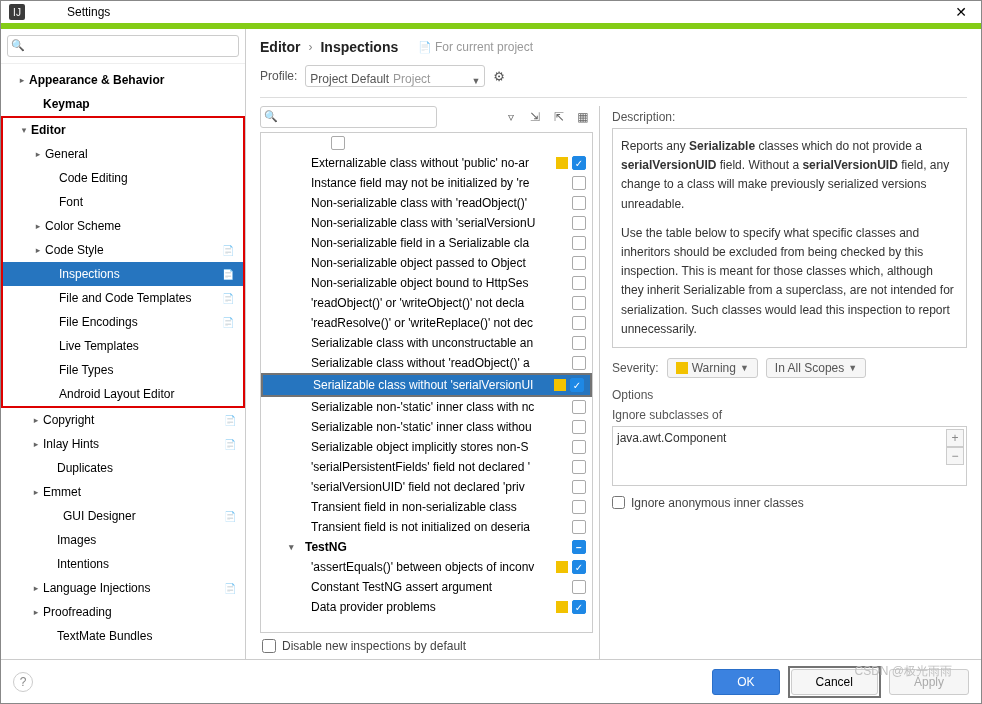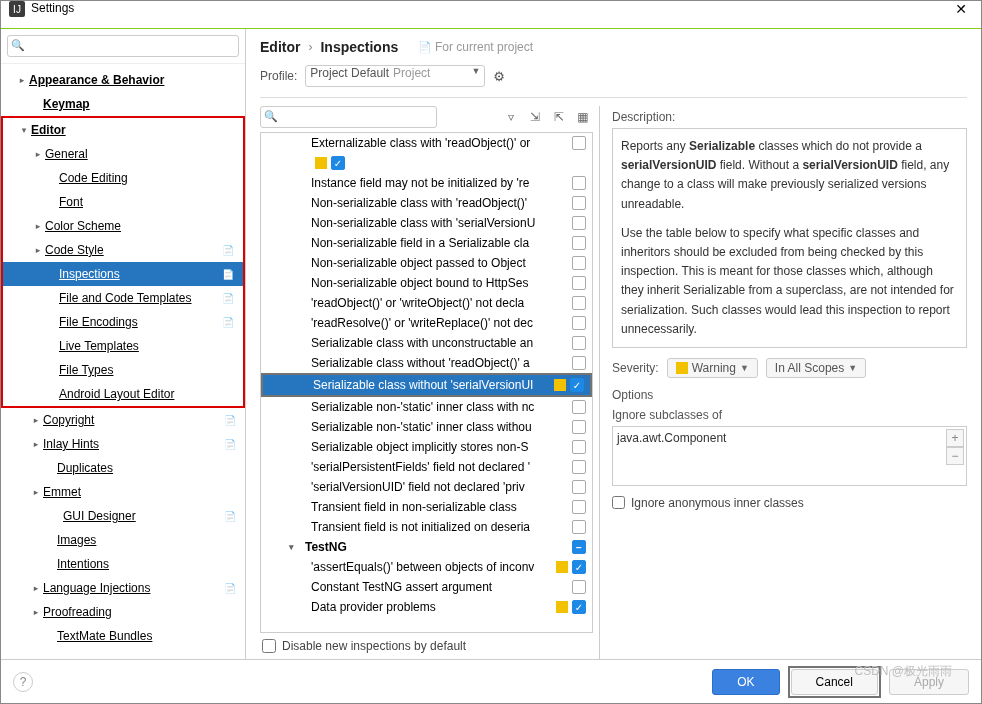--- a/index.html
+++ b/index.html
@@ -1,41 +1,41 @@
 <!DOCTYPE html>
 <html><head>
 <meta charset="utf-8">
 <style>
 * { box-sizing: border-box; margin: 0; padding: 0; font-family: "Segoe UI", Arial, sans-serif; font-size: 12px; }
 body { width: 982px; height: 704px; background: #fff; display: flex; flex-direction: column; border: 1px solid #888; overflow: hidden; }
-.titlebar { height: 28px; display: flex; padding: 0 8px; border-bottom: 1px solid #84cc16; }
+.titlebar { height: 28px; display: flex; align-items: center; padding: 0 8px; border-bottom: 6px solid #84cc16; gap: 36px; }
 .titlebar .icon { width: 16px; height: 16px; background: #3b3b3b; color:#fff; font-size:10px; display:flex; align-items:center; justify-content:center; margin-right: 6px; border-radius:2px;}
 .titlebar .title { flex: 1; }
 .titlebar .close { font-size: 14px; cursor: pointer; padding: 0 6px; }
 .main { flex: 1; display: flex; overflow: hidden; }
 .sidebar { width: 245px; border-right: 1px solid #ccc; display: flex; flex-direction: column; }
 .sidebar-search { padding: 6px; border-bottom: 1px solid #eee; }
 .sidebar-search input { width: 100%; height: 22px; border: 1px solid #ccc; border-radius: 3px; padding: 0 18px 0 16px; }
 .search-wrap { position: relative; }
 .search-wrap .mag { position: absolute; left: 4px; top: 4px; color: #888; font-size: 11px; }
 .tree { flex: 1; overflow: auto; padding: 4px 0; }
 .tree-item { display: flex; align-items: center; height: 24px; padding-right: 8px; cursor: pointer; white-space: nowrap; }
 .tree-item .arrow { width: 14px; text-align: center; color: #666; font-size: 9px; }
 .tree-item.bold > .label { font-weight: bold; }
 .tree-item.selected { background: #2675bf; color: #fff; }
-.tree-item .label { flex: 1; overflow: hidden; text-overflow: ellipsis; text-decoration: underline; }
+.tree-item .label { flex: 1; overflow: hidden; text-overflow: ellipsis; }
 .tree-item .doc { color: #bbb; font-size: 10px; margin-left: 4px; }
 .redbox { border: 2px solid #d00; }
 .content { flex: 1; display: flex; flex-direction: column; padding: 10px 14px 0 14px; overflow: hidden; }
 .breadcrumb { display: flex; align-items: center; gap: 8px; color: #222; margin-bottom: 10px; }
 .breadcrumb .seg { font-weight: bold; font-size: 14px; }
 .breadcrumb .sep { color: #888; }
 .breadcrumb .hint { color: #999; font-size: 11px; margin-left: 12px; }
 .profile-row { display: flex; align-items: center; gap: 8px; color: #555; margin-bottom: 10px; }
-.profile-row select, .profile-row .combo { height: 22px; border: 1px solid #ccc; border-radius: 3px; padding: 0 4px; display: flex; align-items: flex-start; gap: 4px; min-width: 180px; }
+.profile-row select, .profile-row .combo { height: 22px; border: 1px solid #ccc; border-radius: 3px; padding: 0 4px; display: flex; align-items: flex-end; gap: 4px; min-width: 180px; }
 .combo .grey { color: #999; }
 .combo .drop { margin-left: auto; color: #666; font-size: 9px; }
 .gear { color: #555; font-size: 13px; cursor:pointer; }
 .insp-body { flex: 1; display: flex; gap: 0; overflow: hidden; border-top: 1px solid #ddd; padding-top: 8px; }
 .insp-left { width: 340px; display: flex; flex-direction: column; border-right: 1px solid #ccc; padding-right: 6px; }
 .insp-toolbar { display: flex; align-items: center; gap: 4px; margin-bottom: 4px; }
 .insp-toolbar input { flex: 1; height: 22px; border: 1px solid #ccc; border-radius: 3px; padding: 0 4px 0 16px; }
 .tbtn { width: 20px; height: 20px; display: flex; align-items: center; justify-content: center; color: #666; cursor: pointer; }
 .insp-list { flex: 1; overflow: auto; border: 1px solid #ccc; }
 .insp-row { display: flex; align-items: center; height: 20px; padding-left: 50px; font-size: 11.5px; white-space: nowrap; cursor:pointer; }
@@ -221,25 +221,25 @@
             <span class="mag">🔍</span>
             <input type="text" style="">
           </div>
           <div class="tbtn">▿</div>
           <div class="tbtn">⇲</div>
           <div class="tbtn">⇱</div>
           <div class="tbtn">▦</div>
         </div>
         <div class="insp-list" id="insp-list">
             <div class="insp-row">
-              <span class="txt">Externalizable class with 'readObject()' or</span>
-              <span class="badge "></span>
-              <span class="cb"></span>
-            </div>
-            <div class="insp-row">
+              <span class="badge "></span>
+              <span class="cb"></span>
+            </div>
+            <div class="insp-row">
+              <span class="txt">Externalizable class without 'public' no-ar</span>
               <span class="badge warn"></span>
               <span class="cb on">✓</span>
             </div>
             <div class="insp-row">
               <span class="txt">Instance field may not be initialized by 're</span>
               <span class="badge "></span>
               <span class="cb"></span>
             </div>
             <div class="insp-row">
               <span class="txt">Non-serializable class with 'readObject()'</span>

